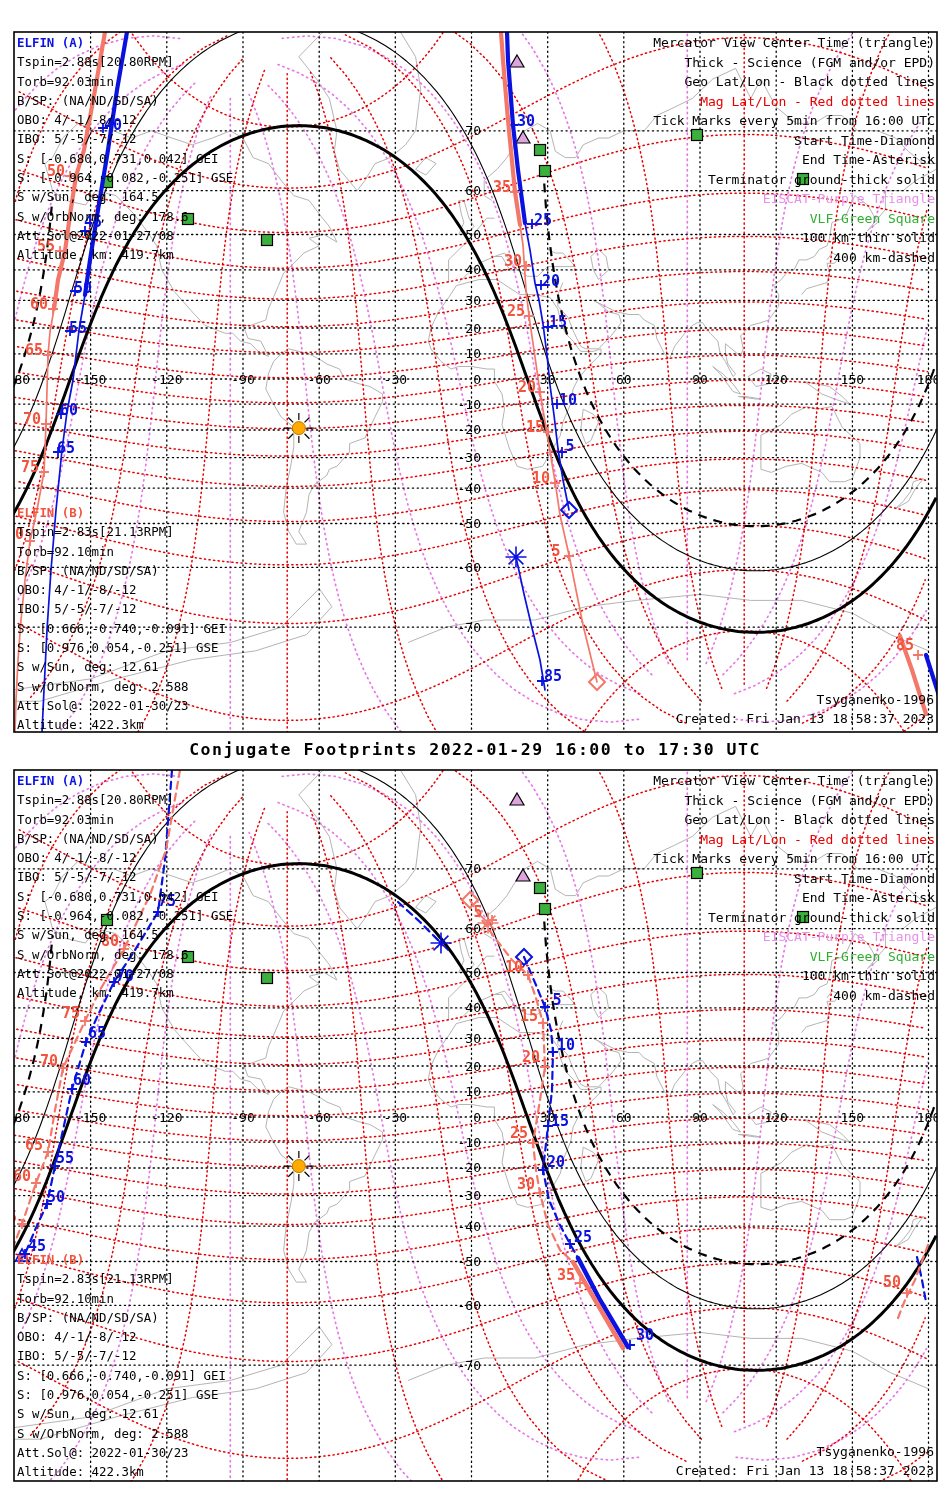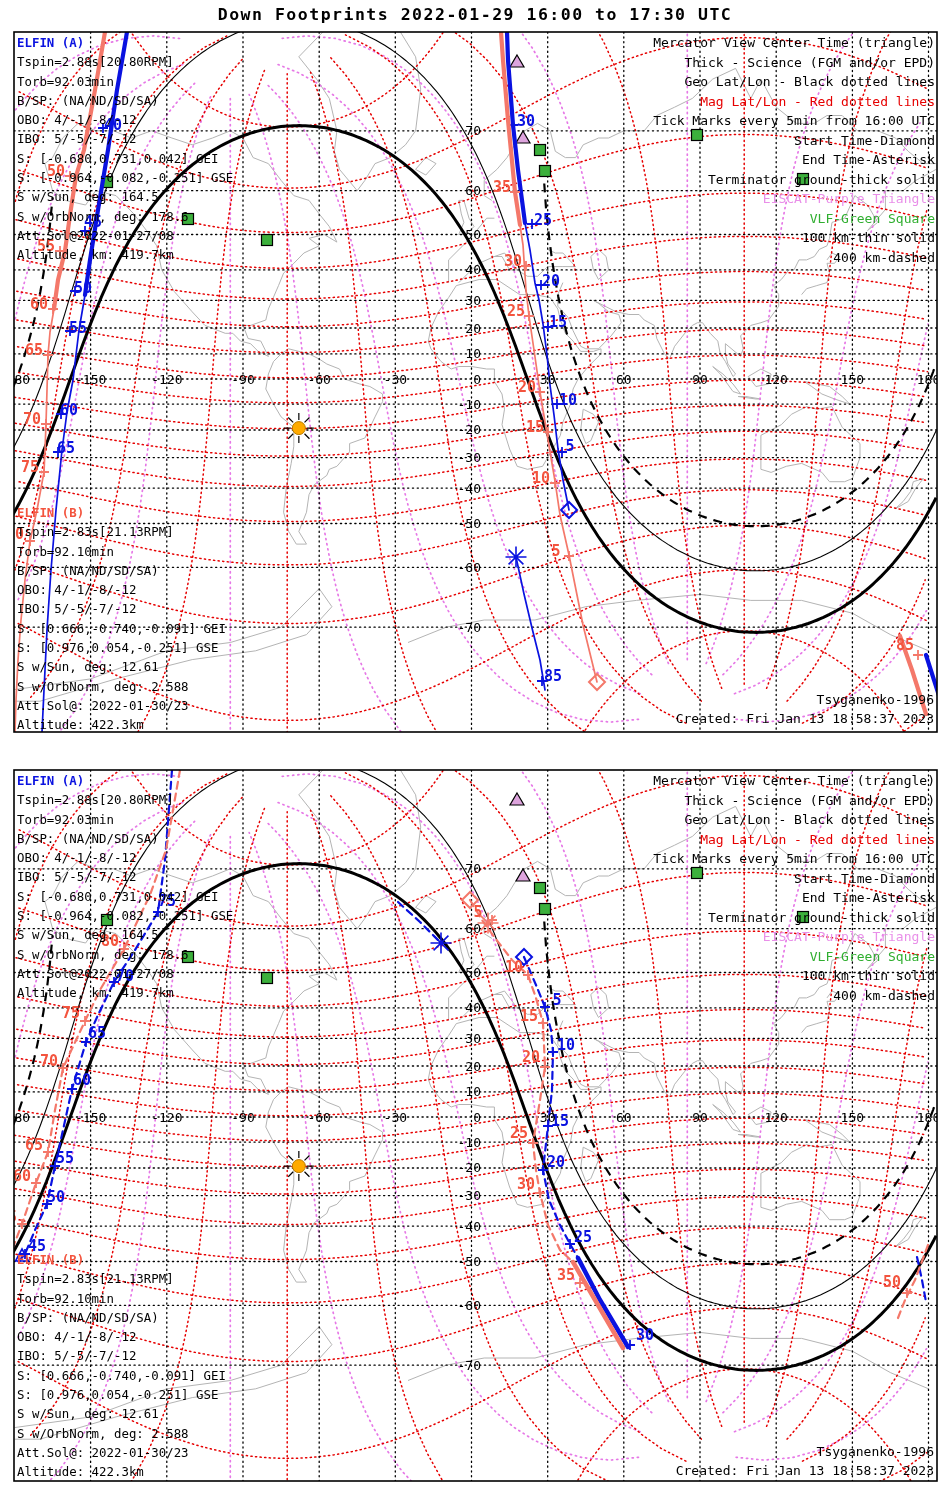--- a/index.html
+++ b/index.html
@@ -10,21 +10,21 @@
          font-size:16.5px;letter-spacing:1.5px;white-space:pre;}
   .infoblock{position:absolute;font-size:12.4px;line-height:19.3px;white-space:pre;}
   .legendblock{position:absolute;right:15px;text-align:right;font-size:13px;line-height:19.55px;white-space:pre;}
   .credit{position:absolute;right:16px;text-align:center;font-size:13px;white-space:pre;}
   .iline,.lline{white-space:pre;}
 </style>
 </head>
 <body>
 
 <div class="page">
-  <div class="title" id="title-top" style="top: 5px;">Down Footprints 2022-01-29 16:00 to 17:30 UTC</div>
+  <div class="title" id="title-bottom" style="top: 740px;">Conjugate Footprints 2022-01-29 16:00 to 17:30 UTC</div>
   <svg id="chart" width="950" height="1500">
       <clipPath id="clip0">
         <rect x="14" y="32" width="923" height="700"></rect>
       </clipPath>
       <g clip-path="url(#clip0)">
         <path d="M52.6 190.7L65.3 200.4L85.6 205.0L95.7 190.7L116.0 195.6L133.8 213.9L146.5 230.5L156.7 245.8L161.7 269.9L174.4 291.7L192.2 311.8L204.9 325.4L225.2 333.3L232.8 333.3L240.5 341.1L250.6 343.7L258.2 351.4L268.4 356.4L260.8 341.1L248.1 338.5L243.0 325.4L250.6 325.4L265.8 320.0L268.4 309.0L278.5 285.6L283.6 273.1L293.8 263.3L303.9 253.0L319.2 245.8L309.0 238.3L324.2 234.5L336.9 242.1L329.3 226.5L319.2 213.9L309.0 200.4L293.8 195.6L281.1 180.4L268.4 163.6L253.1 157.6L243.0 138.0L230.3 130.8L212.5 138.0L192.2 144.8L171.9 138.0L151.6 130.8L131.3 138.0L113.5 130.8L95.7 130.8L78.0 123.4L62.7 138.0L52.6 157.6L44.9 163.6L52.6 190.7" stroke="#b4b4b4" stroke-width="1" fill="none"></path>
         <path d="M273.5 361.5L268.4 374.0L265.8 389.0L273.5 404.1L281.1 416.9L293.8 427.3L293.8 446.2L291.2 463.4L286.2 488.1L283.6 512.2L288.7 531.5L296.3 544.1L306.5 544.1L298.8 531.5L306.5 512.2L309.0 494.7L314.1 484.9L326.8 475.4L329.3 469.3L336.9 466.3L349.6 451.8L349.6 443.5L364.9 438.0L375.0 416.9L382.6 401.6L382.6 394.0L369.9 386.5L359.8 384.0L344.6 379.0L339.5 369.0L326.8 364.0L319.2 359.0L309.0 353.9L298.8 351.4L288.7 348.8L281.1 353.9L273.5 361.5" stroke="#b4b4b4" stroke-width="1" fill="none"></path>
         <path d="M357.2 190.7L339.5 169.4L334.4 151.3L336.9 130.8L329.3 98.4L316.6 79.1L298.8 56.8L324.2 30.6L357.2 15.5L390.3 15.5L415.6 56.8L420.7 89.1L415.6 130.8L405.5 144.8L390.3 157.6L375.0 163.6L364.9 180.4L357.2 190.7" stroke="#b4b4b4" stroke-width="1" fill="none"></path>
         <path d="M448.6 282.6L448.6 259.9L466.4 242.1L476.6 230.5L486.7 218.2L494.4 218.2" stroke="#b4b4b4" stroke-width="1" fill="none"></path>
         <path d="M458.8 282.6L471.5 269.9L479.1 263.3L494.4 256.5L504.5 253.0L517.2 269.9L527.4 276.3L537.5 276.3L547.7 266.6L562.9 266.6L575.6 266.6L562.9 253.0L555.3 253.0L547.7 249.4" stroke="#b4b4b4" stroke-width="1" fill="none"></path>

